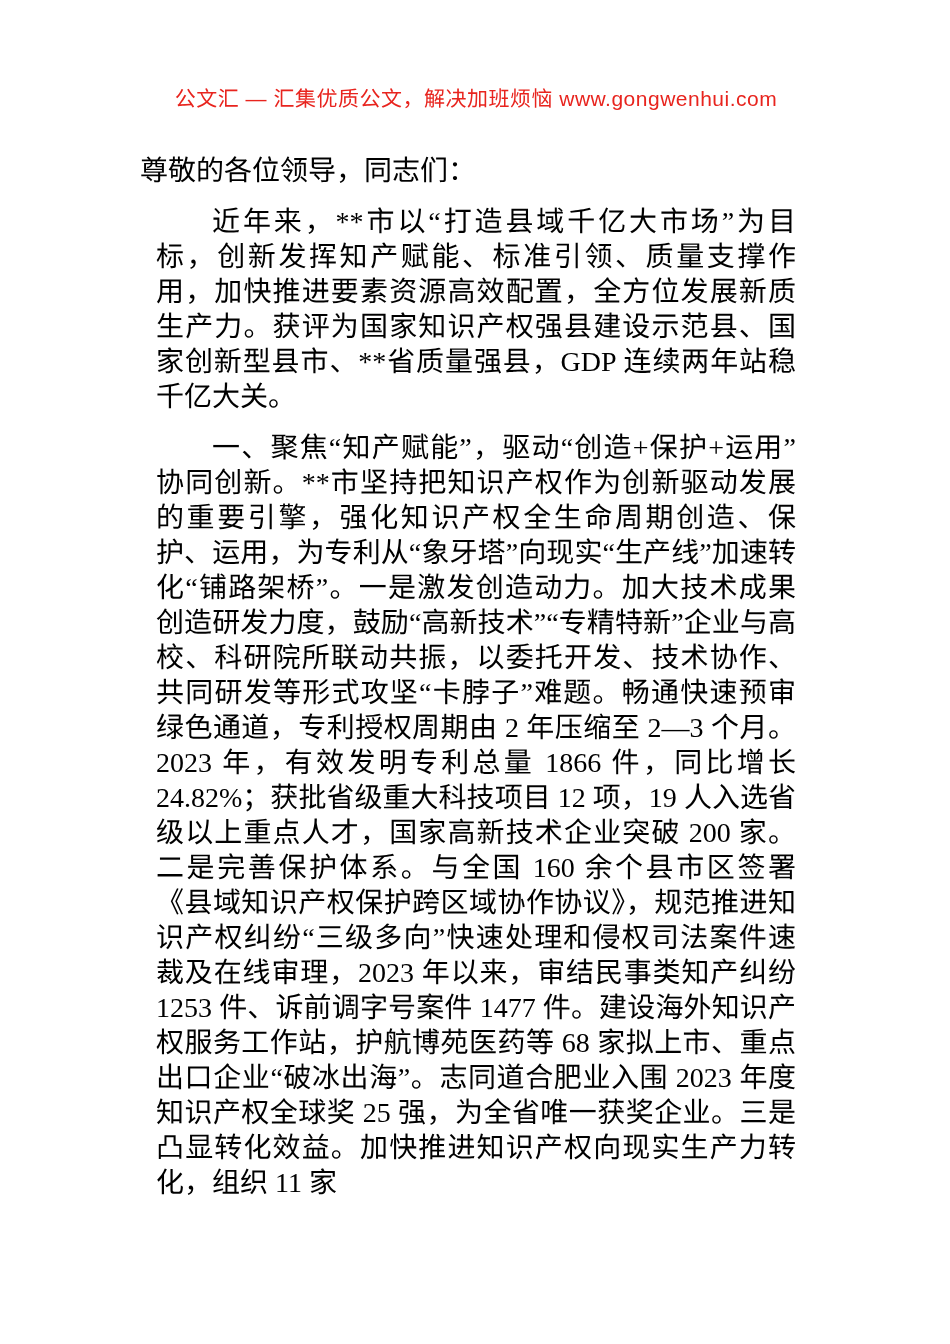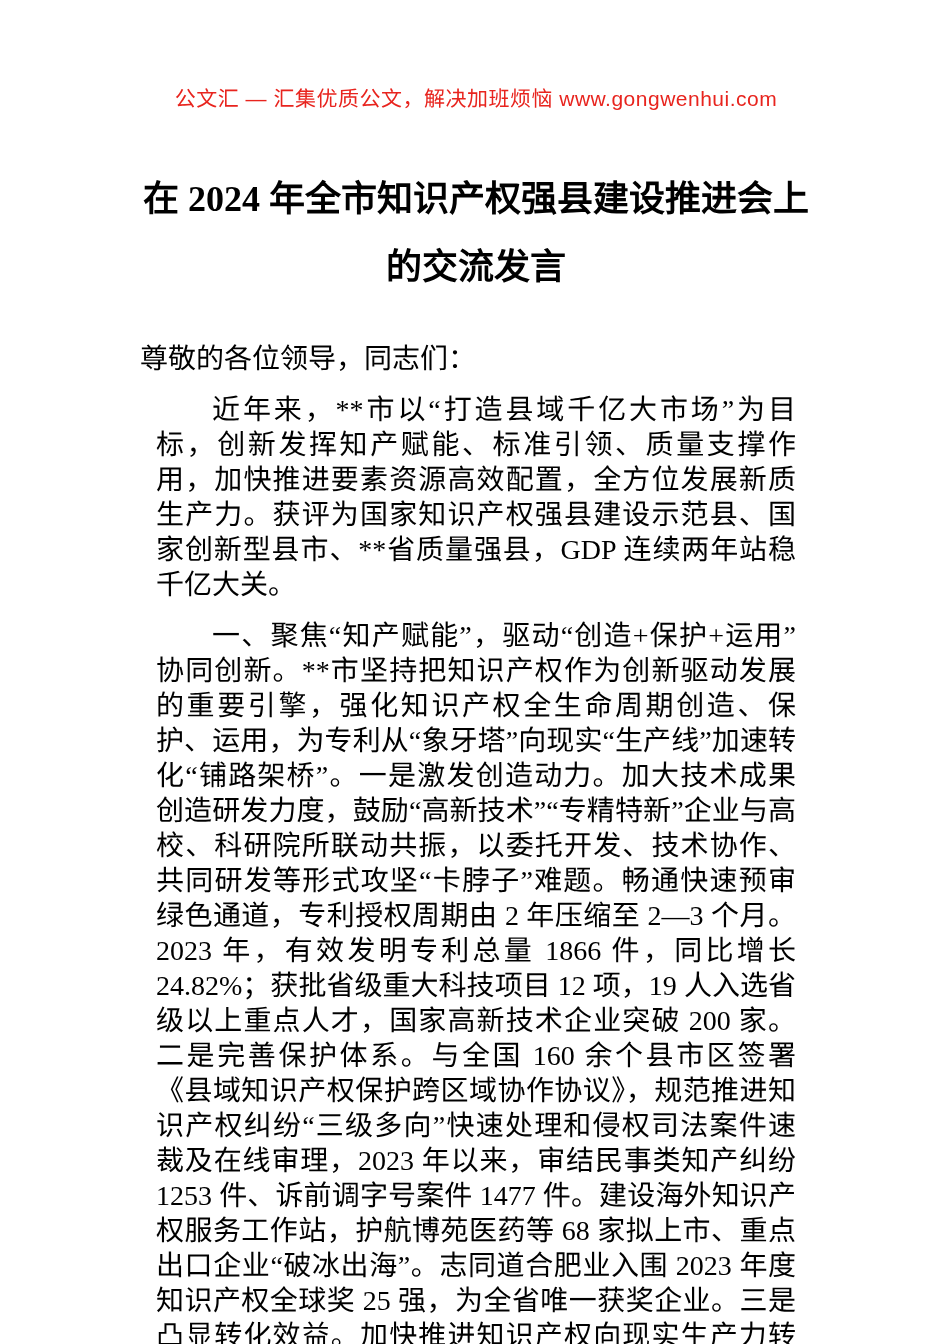--- a/index.html
+++ b/index.html
@@ -54,24 +54,20 @@
     text-indent: 2em;
   }
 </style>
 </head>
 <body>
 
 <div class="page" style="background: rgb(255, 255, 255); color: rgb(0, 0, 0);">
 
   <div class="watermark" style="color: rgb(232, 36, 30);">公文汇 — 汇集优质公文，解决加班烦恼 www.gongwenhui.com</div>
 
-  <h1 class="doc-title">
-    <span class="title-line">在 2024 年全市知识产权强县建设推进会上</span>
-    <span class="title-line">的交流发言</span>
-  </h1>
 
   <div class="doc-content">
     <p class="salutation">尊敬的各位领导，同志们：</p>
     <p class="para">近年来，**市以“打造县域千亿大市场”为目标，创新发挥知产赋能、标准引领、质量支撑作用，加快推进要素资源高效配置，全方位发展新质生产力。获评为国家知识产权强县建设示范县、国家创新型县市、**省质量强县，GDP 连续两年站稳千亿大关。</p>
     <p class="para">一、聚焦“知产赋能”，驱动“创造+保护+运用”协同创新。**市坚持把知识产权作为创新驱动发展的重要引擎，强化知识产权全生命周期创造、保护、运用，为专利从“象牙塔”向现实“生产线”加速转化“铺路架桥”。一是激发创造动力。加大技术成果创造研发力度，鼓励“高新技术”“专精特新”企业与高校、科研院所联动共振，以委托开发、技术协作、共同研发等形式攻坚“卡脖子”难题。畅通快速预审绿色通道，专利授权周期由 2 年压缩至 2—3 个月。2023 年，有效发明专利总量 1866 件，同比增长 24.82%；获批省级重大科技项目 12 项，19 人入选省级以上重点人才，国家高新技术企业突破 200 家。二是完善保护体系。与全国 160 余个县市区签署《县域知识产权保护跨区域协作协议》，规范推进知识产权纠纷“三级多向”快速处理和侵权司法案件速裁及在线审理，2023 年以来，审结民事类知产纠纷 1253 件、诉前调字号案件 1477 件。建设海外知识产权服务工作站，护航博苑医药等 68 家拟上市、重点出口企业“破冰出海”。志同道合肥业入围 2023 年度知识产权全球奖 25 强，为全省唯一获奖企业。三是凸显转化效益。加快推进知识产权向现实生产力转化，组织 11 家</p>
   </div>
 
 </div>
 
 </body></html>

